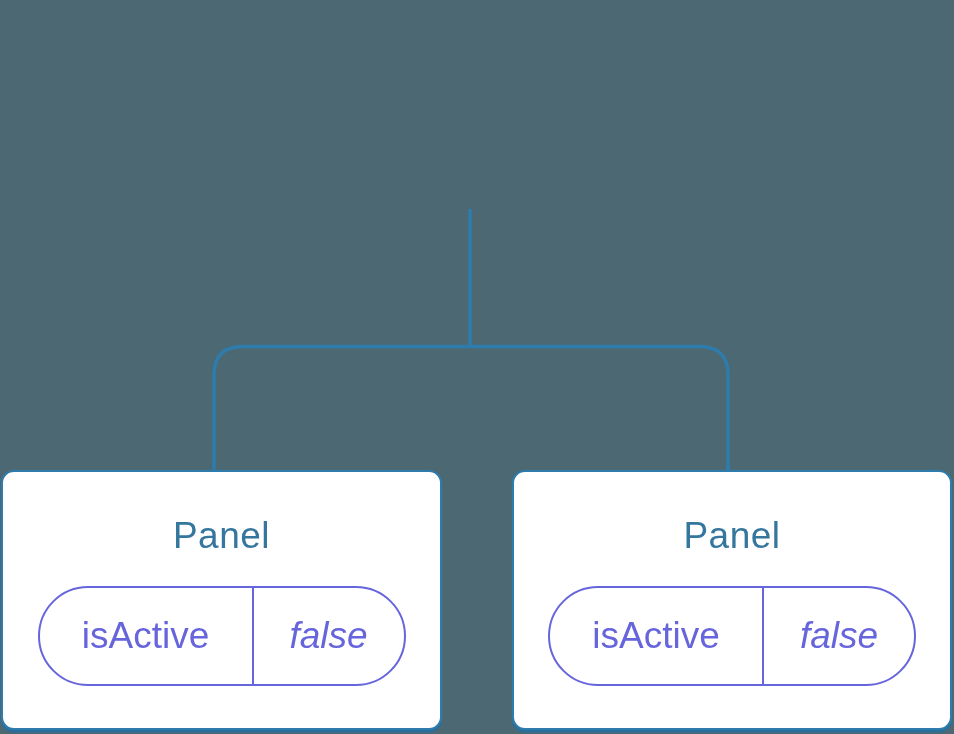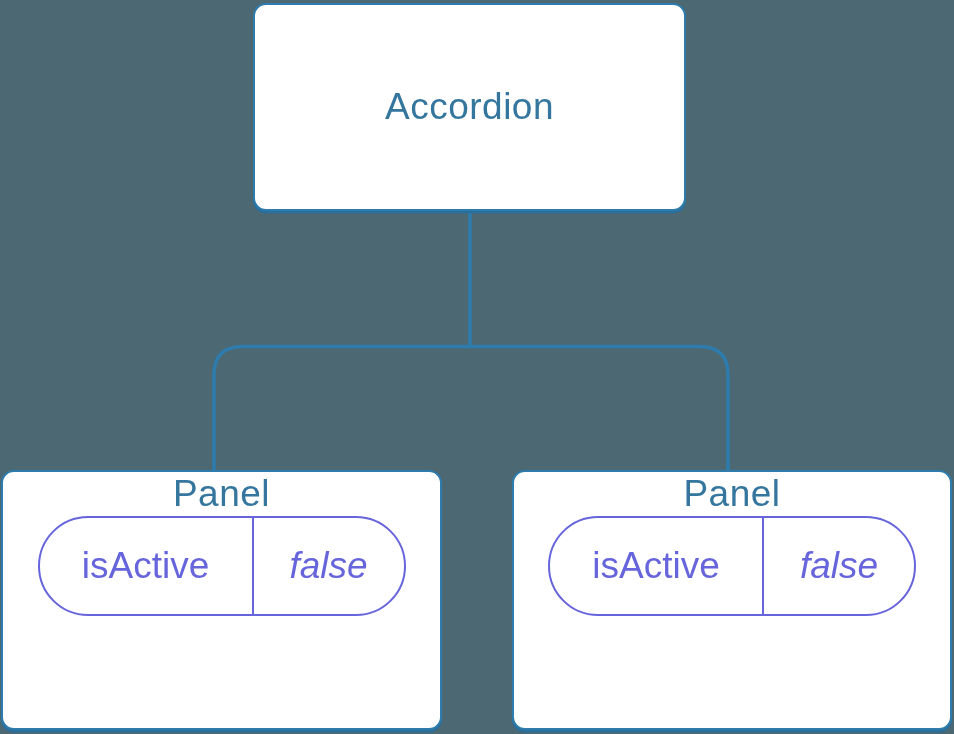--- a/index.html
+++ b/index.html
@@ -45,25 +45,27 @@
   }
   .node-panel {
     top: 470px;
     width: 441px;
     height: 260px;
     display: flex;
     flex-direction: column;
     align-items: center;
   }
   .node-panel .node-title {
+    margin-top: 42px;
     line-height: 44px;
   }
   .panel-left  { left: 1px; }
   .panel-right { left: 512px; width: 440px; }
   .state-pill {
+    margin-top: 28px;
     width: 368px;
     height: 100px;
     border: 2px solid #6765DC;
     border-radius: 50px;
     box-sizing: border-box;
     display: flex;
     align-items: stretch;
     background: #ffffff;
   }
   .pill-cell {
@@ -88,23 +90,20 @@
 </head>
 <body>
 
 <div class="stage">
 
   <svg class="connectors" viewBox="0 0 954 734" xmlns="http://www.w3.org/2000/svg">
     <path d="M 470 209 L 470 347" fill="none" stroke="#2D7CAD" stroke-width="3.5"></path>
     <path d="M 214 471 L 214 375 Q 214 346.5 242.5 346.5 L 699.5 346.5 Q 728 346.5 728 375 L 728 471" fill="none" stroke="#2D7CAD" stroke-width="3.5"></path>
   </svg>
 
-  <div class="node node-root">
-    <span class="node-title">Accordion</span>
-  </div>
 
   <div class="node node-panel panel-left">
     <span class="node-title">Panel</span>
     <div class="state-pill">
       <span class="pill-cell pill-key">isActive</span>
       <span class="pill-divider"></span>
       <span class="pill-cell pill-value">false</span>
     </div>
   </div>
 

